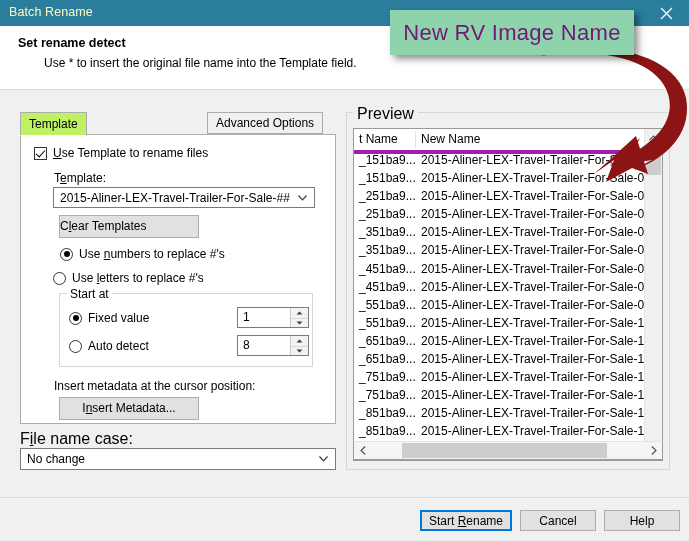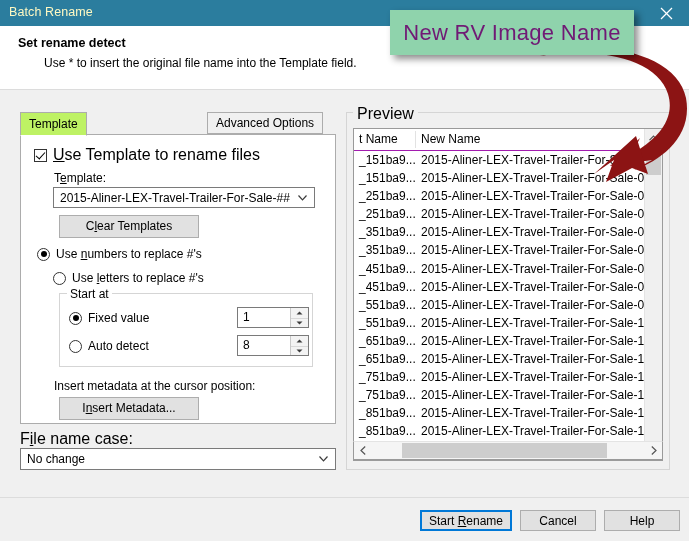--- a/index.html
+++ b/index.html
@@ -121,21 +121,21 @@
     width: 316px; height: 290px;
     background: #ffffff;
     border: 1px solid #acacac;
     box-sizing: border-box;
   }
 
   .chk-row {
     position: absolute;
     left: 13px; top: 11px;
     display: flex; align-items: center;
-    font-size: 16px;
+    font-size: 12px;
   }
   .checkbox {
     width: 13px; height: 13px;
     border: 1px solid #333;
     background: #fff;
     margin-right: 6px;
     position: relative;
     box-sizing: border-box;
     flex: none;
   }
@@ -177,21 +177,20 @@
   .combo-arrow svg { display: block; }
 
   #clear-templates {
     position: absolute;
     left: 38px; top: 80px;
     width: 140px; height: 23px;
     background: #e1e1e1;
     border: 1px solid #adadad;
     box-sizing: border-box;
     font-size: 12px;
-    text-align: center;
     line-height: 21px;
   }
 
   .radio-row {
     position: absolute;
     display: flex; align-items: center;
     font-size: 12px;
   }
   .radio {
     width: 13px; height: 13px;
@@ -205,21 +204,21 @@
   }
   .radio.sel::after {
     content: "";
     position: absolute;
     left: 2.5px; top: 2.5px;
     width: 6px; height: 6px;
     border-radius: 50%;
     background: #000;
   }
 
-  #radio-numbers { left: 16px; top: 112px; }
+  #radio-numbers { left: 39px; top: 112px; }
   #radio-letters { left: 32px; top: 136px; }
 
   
   #startat-group {
     position: absolute;
     left: 38px; top: 158px;
     width: 254px; height: 74px;
     border: 1px solid #d5d5d5;
     box-sizing: border-box;
   }
@@ -321,21 +320,21 @@
     background: #ffffff;
     border: 1px solid #9a9a9a;
     box-sizing: border-box;
     overflow: hidden;
   }
   #list-head {
     position: absolute;
     left: 0; top: 0;
     width: 292px; height: 21px;
     background: #ffffff;
-    border-bottom: 1px solid #a21caf;
+    border-bottom: 4px solid #a21caf;
   }
   #col-old {
     position: absolute;
     left: 5px; top: 3px;
     font-size: 12px;
   }
   #col-new {
     position: absolute;
     left: 67px; top: 3px;
     font-size: 12px;

